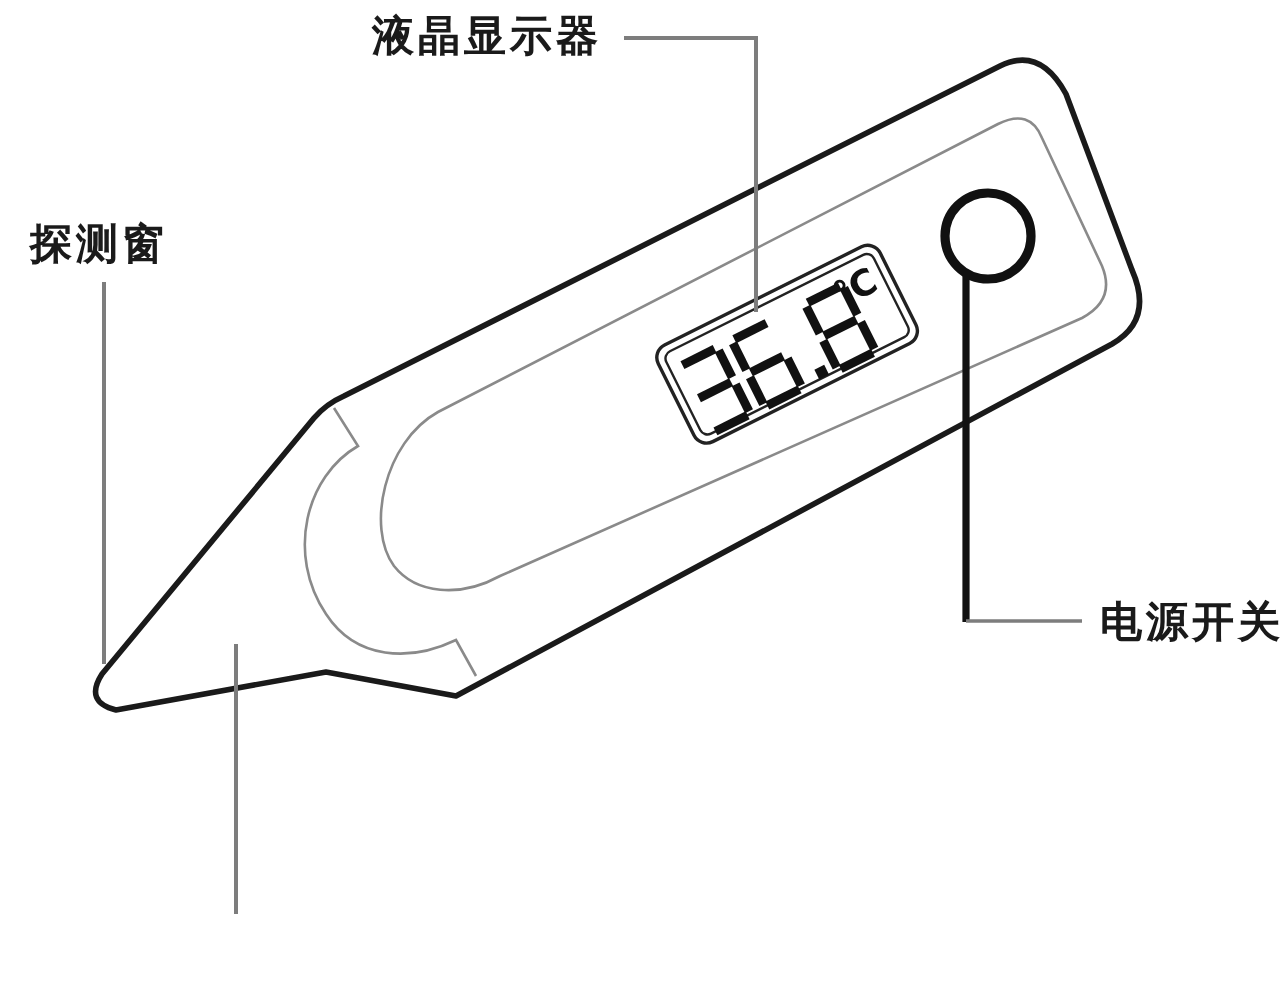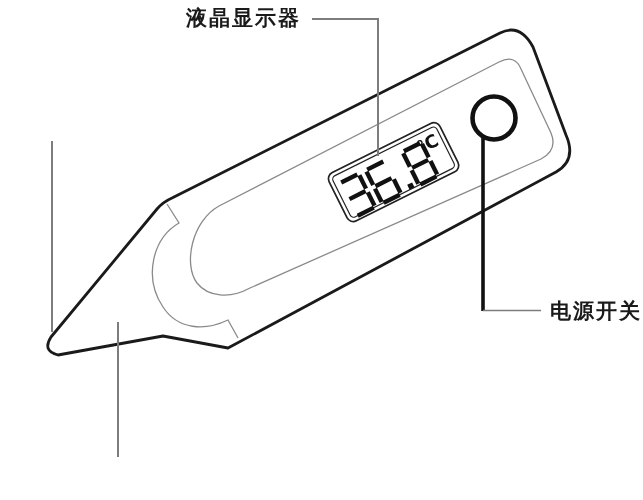--- a/index.html
+++ b/index.html
@@ -89,14 +89,15 @@
     <circle cx="494" cy="118" r="21.5" fill="#ffffff" stroke="#111111" stroke-width="4.6"></circle>
 
     <polyline points="312,19 378,19 378,156" fill="none" stroke="#7d7d7d" stroke-width="2"></polyline>
     <line x1="52" y1="141" x2="52" y2="332" stroke="#7d7d7d" stroke-width="2"></line>
     <line x1="118" y1="322" x2="118" y2="457" stroke="#7d7d7d" stroke-width="2"></line>
     <line x1="483" y1="138" x2="483" y2="311" stroke="#111111" stroke-width="3.6"></line>
     <line x1="483" y1="310.5" x2="541" y2="310.5" stroke="#7d7d7d" stroke-width="1.7"></line>
   </svg>
 
   <div class="diagram-label" id="label-lcd">液晶显示器</div>
+  <div class="diagram-label" id="label-probe-window">探测窗</div>
   <div class="diagram-label" id="label-power-switch">电源开关</div>
 </div>
 
 </body></html>

